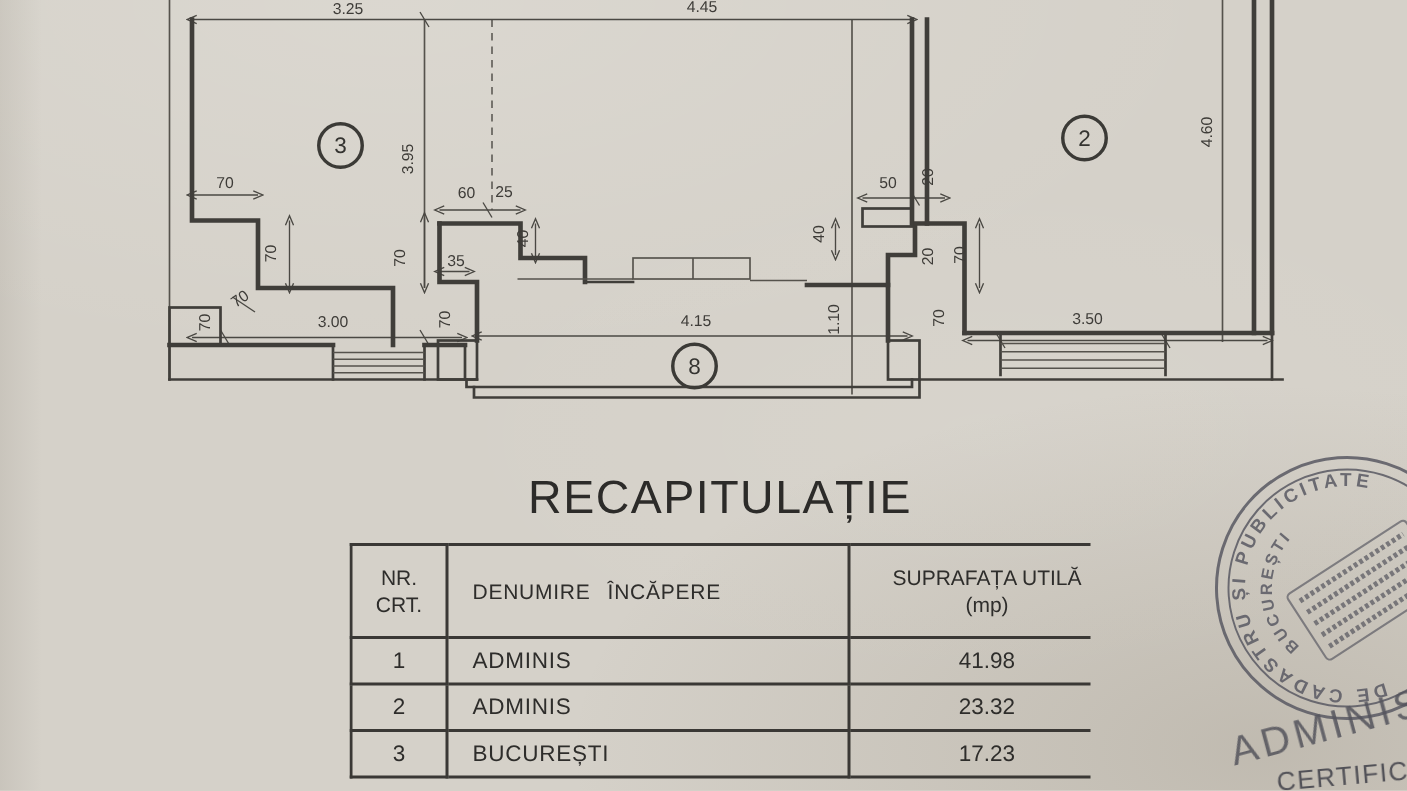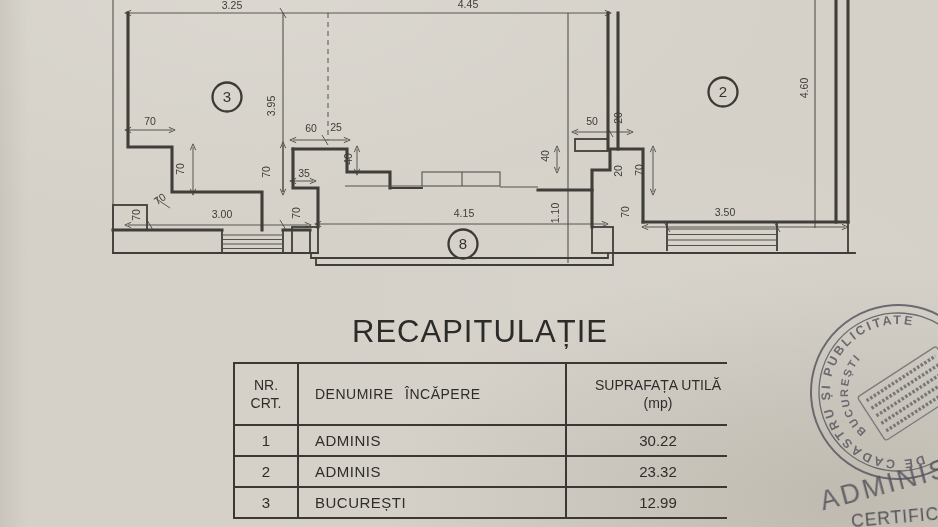--- a/index.html
+++ b/index.html
@@ -191,31 +191,31 @@
         <span>DENUMIRE ÎNCĂPERE</span>
       </th>
       <th class="carea">
         <span>SUPRAFAȚA UTILĂ</span><br>
         <span>(mp)</span>
       </th>
     </tr>
     <tr class="drow">
       <td class="cnr">1</td>
       <td class="cname">ADMINIS</td>
-      <td class="carea">30.22</td>
+      <td class="carea">41.98</td>
     </tr>
     <tr class="drow">
       <td class="cnr">2</td>
       <td class="cname">ADMINIS</td>
       <td class="carea">23.32</td>
     </tr>
     <tr class="drow">
       <td class="cnr">3</td>
       <td class="cname">BUCUREȘTI</td>
-      <td class="carea">12.99</td>
+      <td class="carea">17.23</td>
     </tr>
   </tbody>
     </table>
 </div>
 
 <svg class="stamp" width="240" height="260" viewBox="0 0 240 260">
   <g transform="rotate(176 120 130)">
     <circle cx="120" cy="130" r="87" fill="none" stroke="#5d5d66" stroke-width="2"></circle>
     <circle cx="120" cy="130" r="79" fill="none" stroke="#5d5d66" stroke-width="1.3"></circle>
     <defs>

